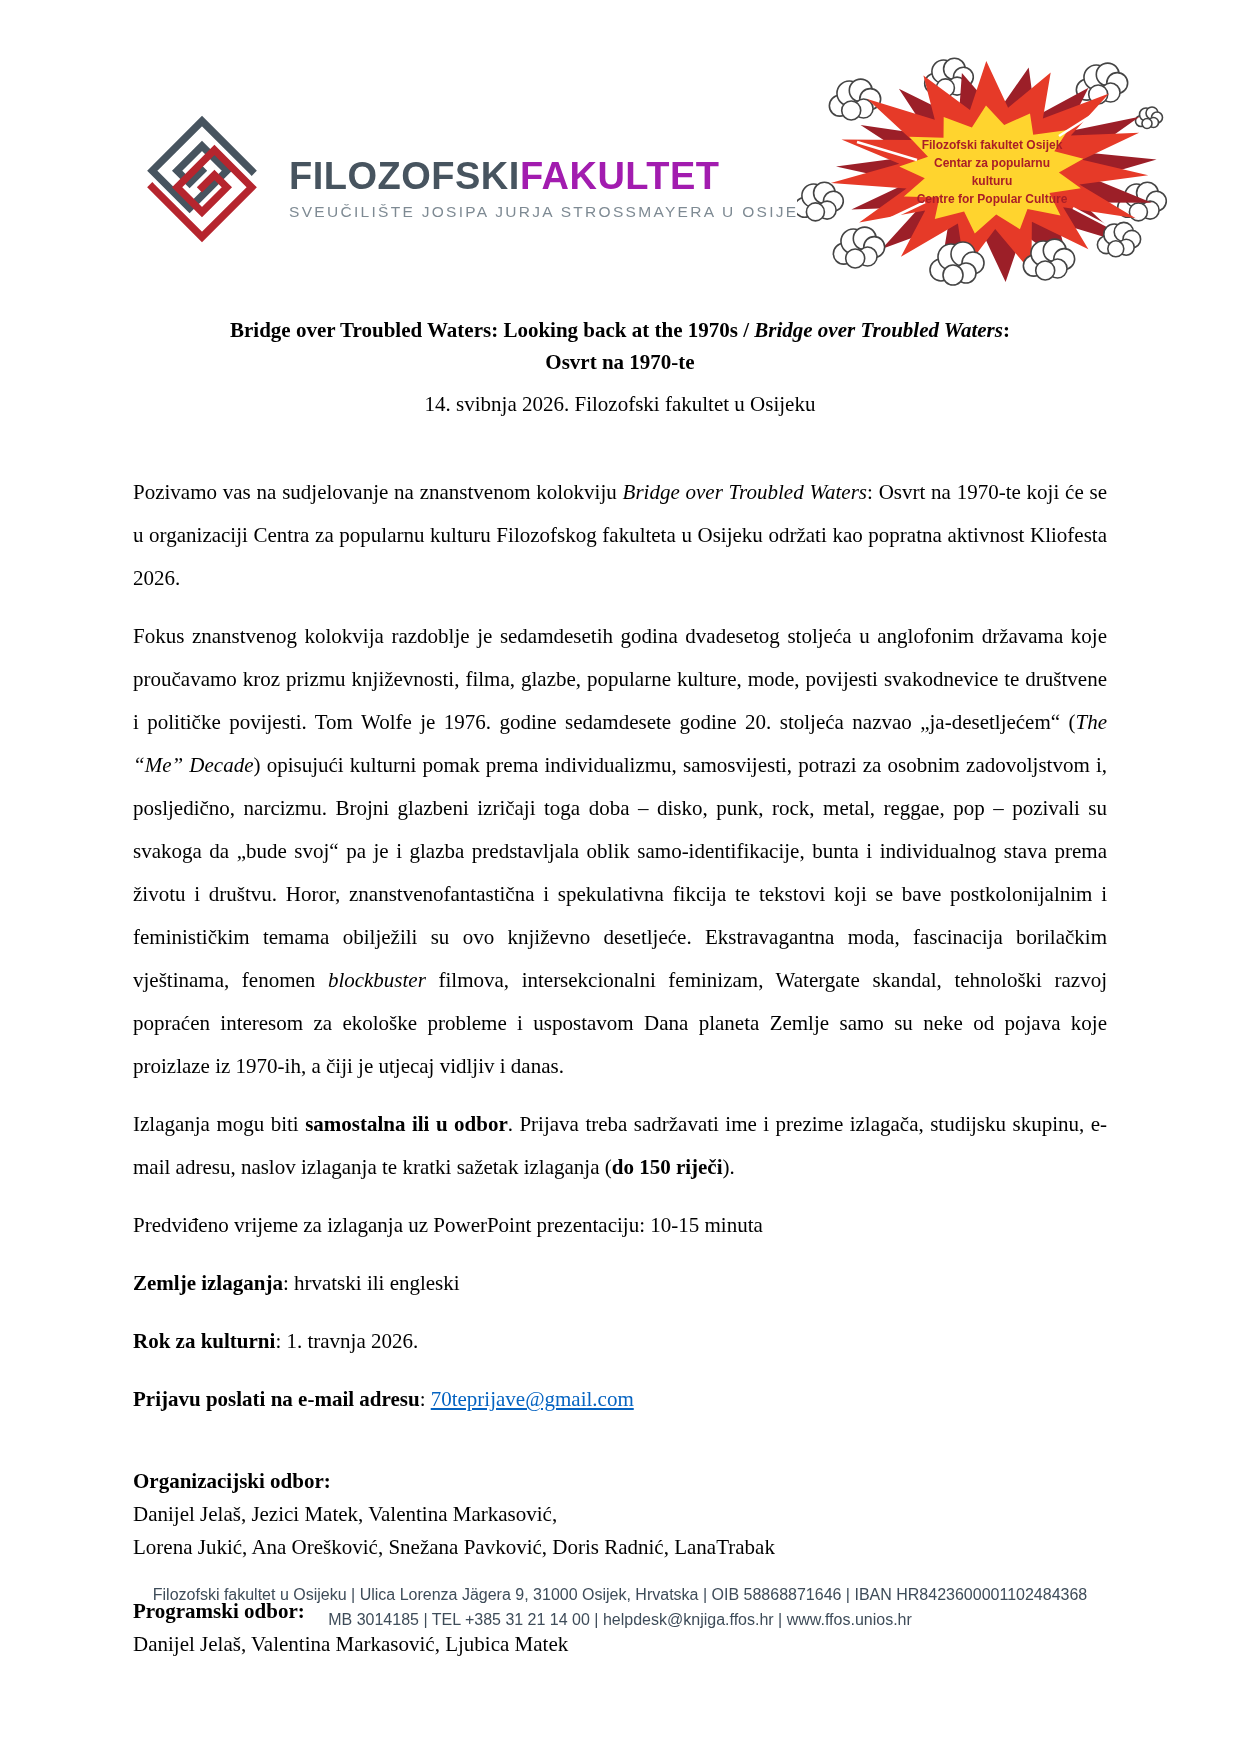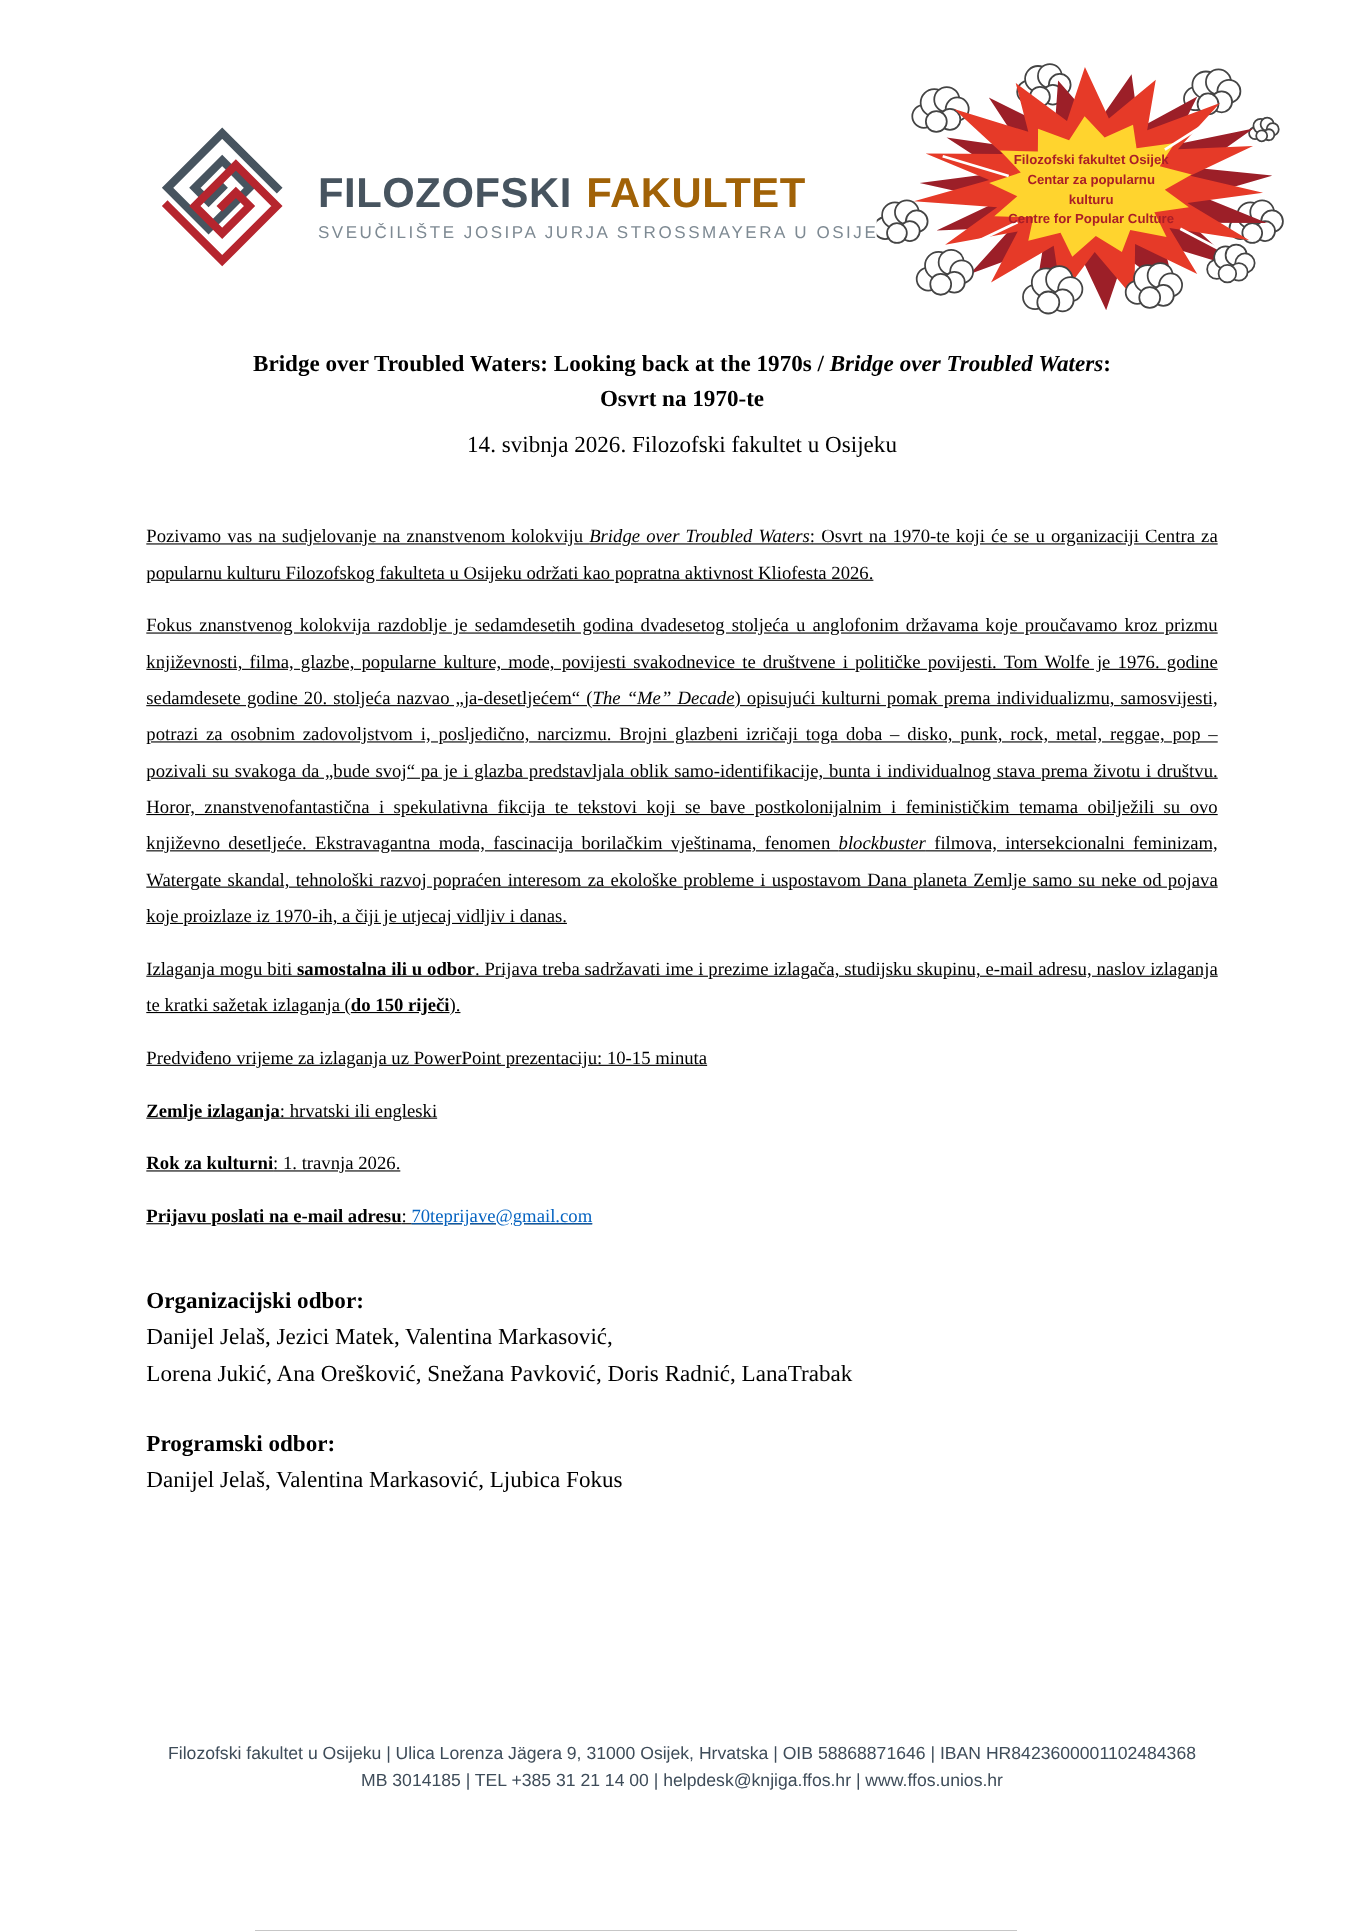--- a/index.html
+++ b/index.html
@@ -11,36 +11,36 @@
 
   
   .masthead{position:relative;height:234px;margin-top:56px;}
   .logo-block{position:absolute;left:2px;top:56px;display:flex;align-items:center;}
   .logo-mark{width:134px;height:134px;flex:0 0 auto;}
   .logo-text{margin-left:20px;padding-top:18px;}
   .logo-title{
     font-family:"Liberation Sans",sans-serif;font-weight:700;font-size:38px;
     letter-spacing:.5px;color:#47545f;white-space:nowrap;line-height:40px;
   }
-  .logo-title .fakultet{color:#a16207;margin-left:13px;}
+  .logo-title .fakultet{color:#a21caf;margin-left:0;}
   .logo-subtitle{
     font-family:"Liberation Sans",sans-serif;font-size:15.5px;letter-spacing:2.3px;
     color:#7e8a93;margin-top:7px;white-space:nowrap;
   }
   .burst-wrap{position:absolute;right:-74px;top:-4px;width:384px;height:236px;}
   .burst-wrap svg{width:100%;height:100%;}
   .burst-text{
     font-family:"Liberation Sans",sans-serif;font-weight:700;
   }
 
   
   .doc-title{margin-top:24px;text-align:center;font-size:21px;font-weight:bold;line-height:32px;}
   .doc-date{margin-top:4px;text-align:center;font-size:21px;}
   .body-text{margin-top:54px;}
-  .para{font-size:17px;line-height:33px;text-align:justify;margin:0 0 15px 0;text-decoration:underline;}
+  .para{font-size:21px;line-height:43px;text-align:justify;margin:0 0 15px 0;}
   .seg-b{font-weight:bold;}
   .seg-i{font-style:italic;}
   .email-link{color:#0563c1;text-decoration:underline;cursor:pointer;}
 
   .committees{margin-top:44px;font-size:21px;line-height:33px;}
   .committee{margin-bottom:31px;}
   .committee-heading{font-weight:bold;}
 
   footer{
     position:absolute;left:0;right:0;top:1582px;text-align:center;
@@ -163,21 +163,21 @@
     </div>
 
     <div class="committees">
       <div class="committee">
         <div class="committee-heading">Organizacijski odbor:</div>
         <div>Danijel Jelaš, Jezici Matek, Valentina Markasović,</div>
         <div>Lorena Jukić, Ana Orešković, Snežana Pavković, Doris Radnić, LanaTrabak</div>
       </div>
       <div class="committee">
         <div class="committee-heading">Programski odbor:</div>
-        <div>Danijel Jelaš, Valentina Markasović, Ljubica Fokus</div>
+        <div>Danijel Jelaš, Valentina Markasović, Ljubica Matek</div>
       </div>
     </div>
 
   </div>
 
   <footer>
     <div>Filozofski fakultet u Osijeku | Ulica Lorenza Jägera 9, 31000 Osijek, Hrvatska | OIB 58868871646 | IBAN HR8423600001102484368</div>
     <div>MB 3014185 | TEL +385 31 21 14 00 | helpdesk@knjiga.ffos.hr | www.ffos.unios.hr</div>
   </footer>
 </div>

